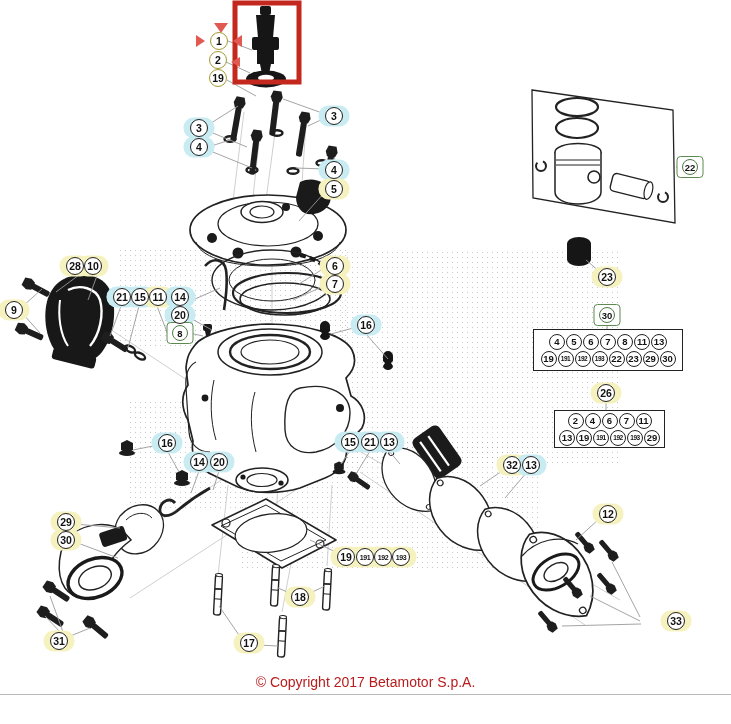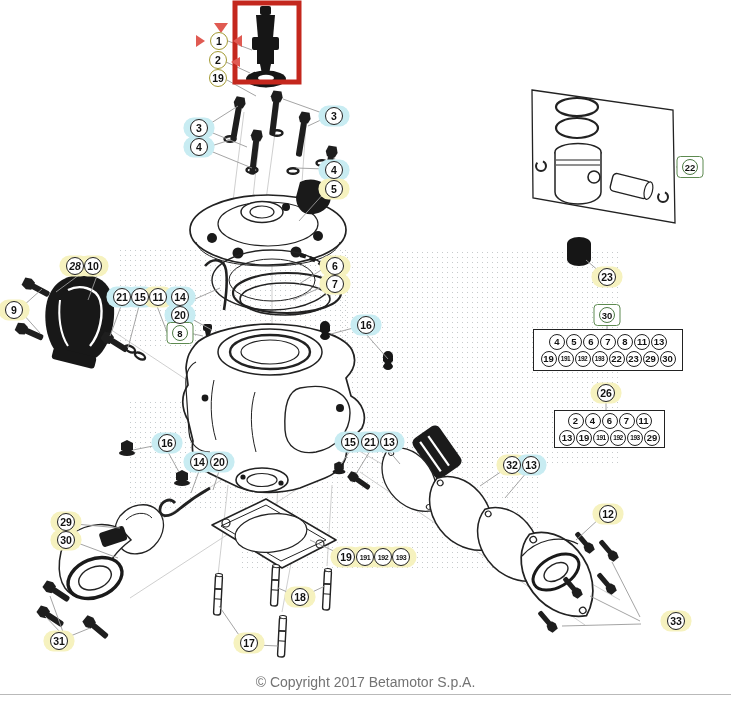--- a/index.html
+++ b/index.html
@@ -26,21 +26,21 @@
         background:#fff;z-index:0;box-sizing:border-box;}
   .green .bubble{width:16px;height:16px;border-color:#4d7a44;font-size:9.5px;}
   .ptable{position:absolute;background:#fff;border:1.5px solid #222;box-sizing:border-box;
           display:flex;flex-direction:column;justify-content:center;gap:1px;padding:1px 2px;z-index:3;}
   .prow{display:flex;justify-content:center;gap:1px;}
   .pcell{width:16px;height:16px;border:1.2px solid #222;border-radius:50%;background:#fff;
          display:flex;align-items:center;justify-content:center;font-size:9.5px;
          font-weight:bold;color:#111;box-sizing:border-box;flex:0 0 auto;}
   .pcell.sm{font-size:6.5px;letter-spacing:-.4px;}
   .footer{position:absolute;left:0;right:0;top:674px;text-align:center;z-index:4;
-          font-size:14px;color:#737373;}
+          font-size:14px;color:#b91c1c;}
   .footer-line{position:absolute;left:0;right:0;top:694px;height:1px;background:#b9b9b9;z-index:4;}
 </style>
 </head>
 <body>
 
 <div id="stage">
 
   <div class="wm" style="left:118px;top:248px;width:230px;height:100px;"></div>
   <div class="wm" style="left:340px;top:250px;width:280px;height:215px;"></div>
   <div class="wm" style="left:128px;top:400px;width:120px;height:110px;"></div>
@@ -359,21 +359,21 @@
         <div class="bubble">3</div>
       </div>
       <div class="callout cyan" style="left: 334px; top: 170px;">
         <div class="halo cyan"></div>
         <div class="bubble">4</div>
       </div>
       <div class="callout yellow" style="left: 334px; top: 189px;">
         <div class="halo yellow"></div>
         <div class="bubble">5</div>
       </div>
-      <div class="callout yellow" style="left: 75px; top: 266px; font-style: italic;">
+      <div class="callout yellow" style="left: 75px; top: 266px;">
         <div class="halo yellow"></div>
         <div class="bubble">28</div>
       </div>
       <div class="callout yellow" style="left: 93px; top: 266px;">
         <div class="halo yellow"></div>
         <div class="bubble">10</div>
       </div>
       <div class="callout yellow" style="left: 14px; top: 310px;">
         <div class="halo yellow"></div>
         <div class="bubble">9</div>

